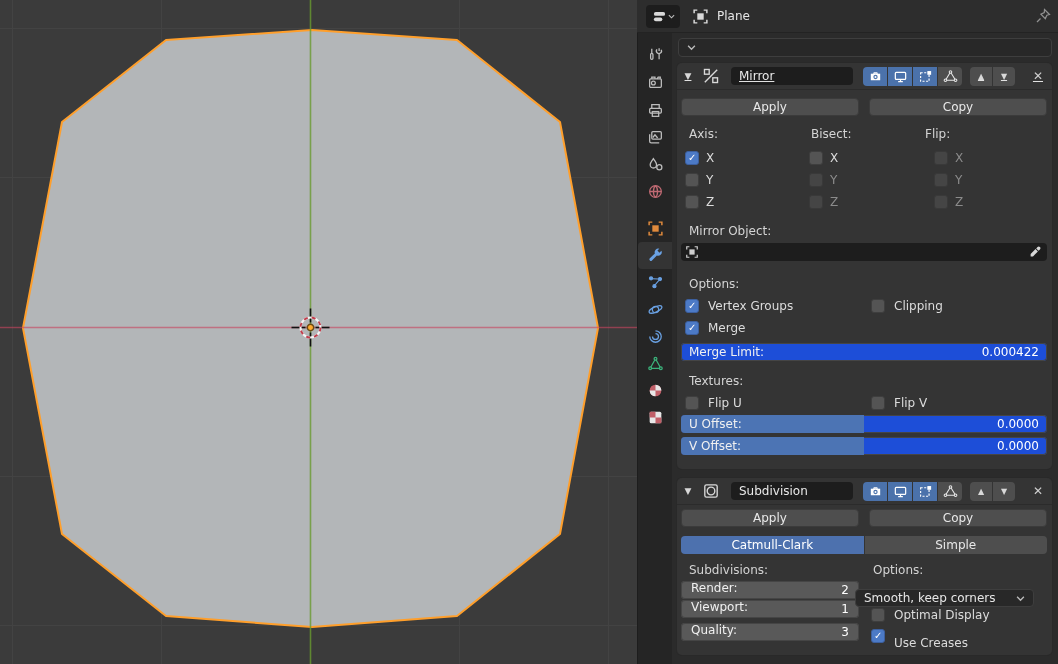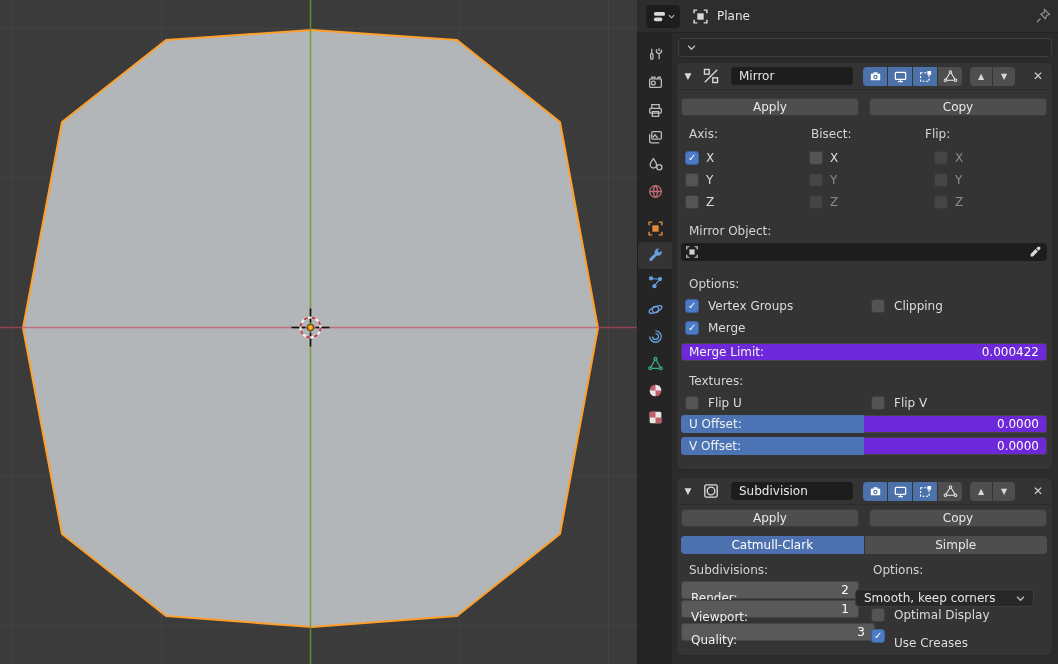--- a/index.html
+++ b/index.html
@@ -59,27 +59,27 @@
 
   .sec-label{position:absolute;height:14px;color:#d4d4d4;}
 
   .cb{position:absolute;width:14px;height:14px;background:#545454;border:1px solid #3e3e3e;border-radius:3px;box-sizing:border-box;cursor:pointer;}
   .cb.on{background:#4c7ac6;border-color:#3c5f9e;}
   .cb.on::after{content:"✓";color:#fff;font-size:10px;position:absolute;left:2px;top:0px;}
   .cb-label{position:absolute;height:14px;color:#dcdcdc;}
   .dim{opacity:.55;}
   .dim-label{color:#8b8b8b;}
 
-  .slider{position:absolute;height:18px;background:#6d28d9;border-radius:4px;overflow:hidden;box-shadow:inset 0 0 0 1px #454545;}
+  .slider{position:absolute;height:18px;background:#1d4ed8;border-radius:4px;overflow:hidden;box-shadow:inset 0 0 0 1px #454545;}
   .slider .fill{position:absolute;left:0;top:0;bottom:0;background:#4c74b4;}
   .slider .lab{position:absolute;left:8px;top:2px;color:#f0f0f0;}
   .slider .val{position:absolute;right:8px;top:2px;color:#fff;}
 
   .numfield{position:absolute;height:18px;background:#595959;border-radius:4px;box-shadow:inset 0 0 0 1px #454545;}
-  .numfield .lab{position:absolute;left:10px;top:10px;color:#f0f0f0;}
+  .numfield .lab{position:absolute;left:10px;top:0;color:#f0f0f0;}
   .numfield .val{position:absolute;right:10px;top:2px;color:#fff;}
 
   .obj-field{position:absolute;height:18px;background:#1d1d1d;border-radius:4px;display:flex;align-items:center;}
   .obj-field svg{margin-left:4px;width:14px;height:14px;}
   .obj-field .dropper{margin-left:auto;margin-right:5px;}
 
   .seg{position:absolute;height:18px;display:flex;}
   .seg .opt{flex:1;display:flex;align-items:center;justify-content:center;background:#4e4e4e;color:#e8e8e8;margin-right:1px;cursor:pointer;}
   .seg .opt.sel{background:#4d71ae;color:#fff;justify-content:center;}
   .seg .opt:first-child{border-radius:4px 0 0 4px;}
@@ -233,21 +233,21 @@
 </div>
 
 <div class="abs" id="props">
 
   <div class="menu-btn abs" style="left:6px;top:5px;width:374px;height:19px;">
     <svg width="9" height="9" viewBox="0 0 8 8">
         <path d="M1 2.5l3 3 3-3" fill="none" stroke="#bbb" stroke-width="1.2"></path>
       </svg>
   </div>
 
-  <div class="panel" style="top:30px;height:406px;">
+  <div class="panel" style="top:30px;height:406px;text-decoration:underline;">
     <div class="panel-header">
       <span class="tri icon-tri-down"></span>
       <svg class="mod-icon" viewBox="0 0 16 16" fill="none" stroke="#d9d9d9" stroke-width="1.2">
         <rect x="2.2" y="2.2" width="4.2" height="4.2"></rect>
           <rect x="9.6" y="9.6" width="4.2" height="4.2"></rect>
           <path d="M13.5 2.5l-11 11"></path>
       </svg>
       <div class="name-field">
           <span>Mirror</span>
         </div>
@@ -429,21 +429,21 @@
     <span class="sec-label" style="left:196px;top:85px;">Options:</span>
 
     <div class="numfield" style="left:4px;top:103px;width:178px;">
       <span class="lab">Render:</span>
       <span class="val">2</span>
     </div>
     <div class="numfield" style="left:4px;top:122px;width:178px;">
       <span class="lab">Viewport:</span>
       <span class="val">1</span>
     </div>
-    <div class="numfield" style="left:4px;top:145px;width:178px;padding-left:16px;">
+    <div class="numfield" style="left:4px;top:145px;width:178px;">
       <span class="lab">Quality:</span>
       <span class="val">3</span>
     </div>
 
     <div class="menu-btn abs" style="left:178px;top:103px;width:179px;height:18px;margin-top:8px;">
       <span class="grow">Smooth, keep corners</span>
       <svg width="9" height="9" viewBox="0 0 8 8">
           <path d="M1 2.5l3 3 3-3" fill="none" stroke="#bbb" stroke-width="1.2"></path>
         </svg>
     </div>

